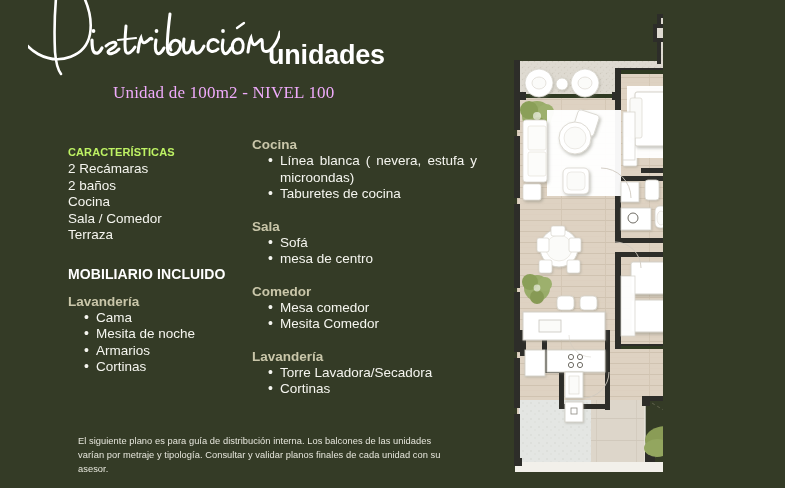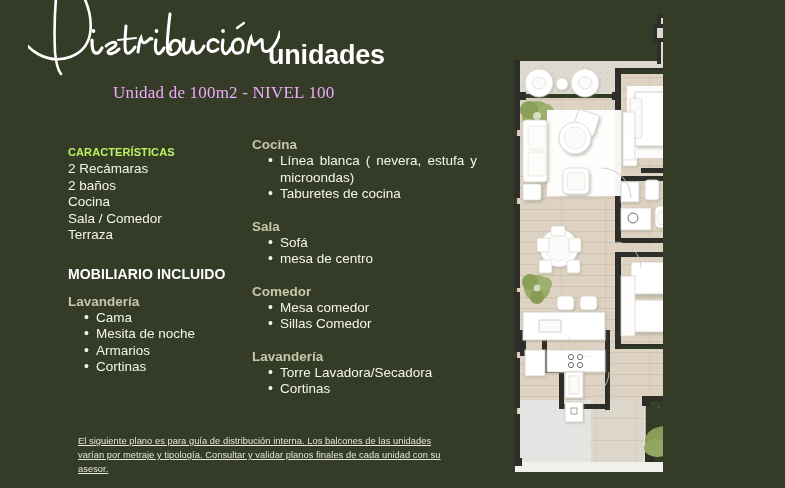--- a/index.html
+++ b/index.html
@@ -52,21 +52,21 @@
     content:"•";position:absolute;left:-2px;top:-1px;color:#f5f5ef;font-size:14px;
   }
   .just{text-align:justify;text-justify:inter-word;}
   .gap-sm{height:11px;}
   .gap-md{height:15px;}
   .gap-lg{height:22px;}
 
   
   .disclaimer{
     position:absolute;left:78px;top:434px;width:372px;
-    font-size:9.3px;line-height:14px;color:#e6e6dc;letter-spacing:.05px;text-decoration:underline;
+    font-size:9.3px;line-height:14px;color:#e6e6dc;letter-spacing:.05px;
   }
 
   
   .plan{position:absolute;left:497px;top:0px;width:288px;height:488px;}
   .plan svg{display:block;}
 </style>
 </head>
 <body style="background: rgb(52, 59, 38);">
 
 <div class="page">
@@ -156,21 +156,21 @@
         <li>mesa de centro</li>
       </ul>
     </div>
 
     <div class="gap-md"></div>
 
     <div>
       <div class="sub-h">Comedor</div>
       <ul class="bl">
         <li>Mesa comedor</li>
-        <li>Sillas Comedor</li>
+        <li>Mesita Comedor</li>
       </ul>
     </div>
 
     <div class="gap-md"></div>
 
     <div>
       <div class="sub-h">Lavandería</div>
       <ul class="bl">
         <li>Torre Lavadora/Secadora</li>
         <li>Cortinas</li>

